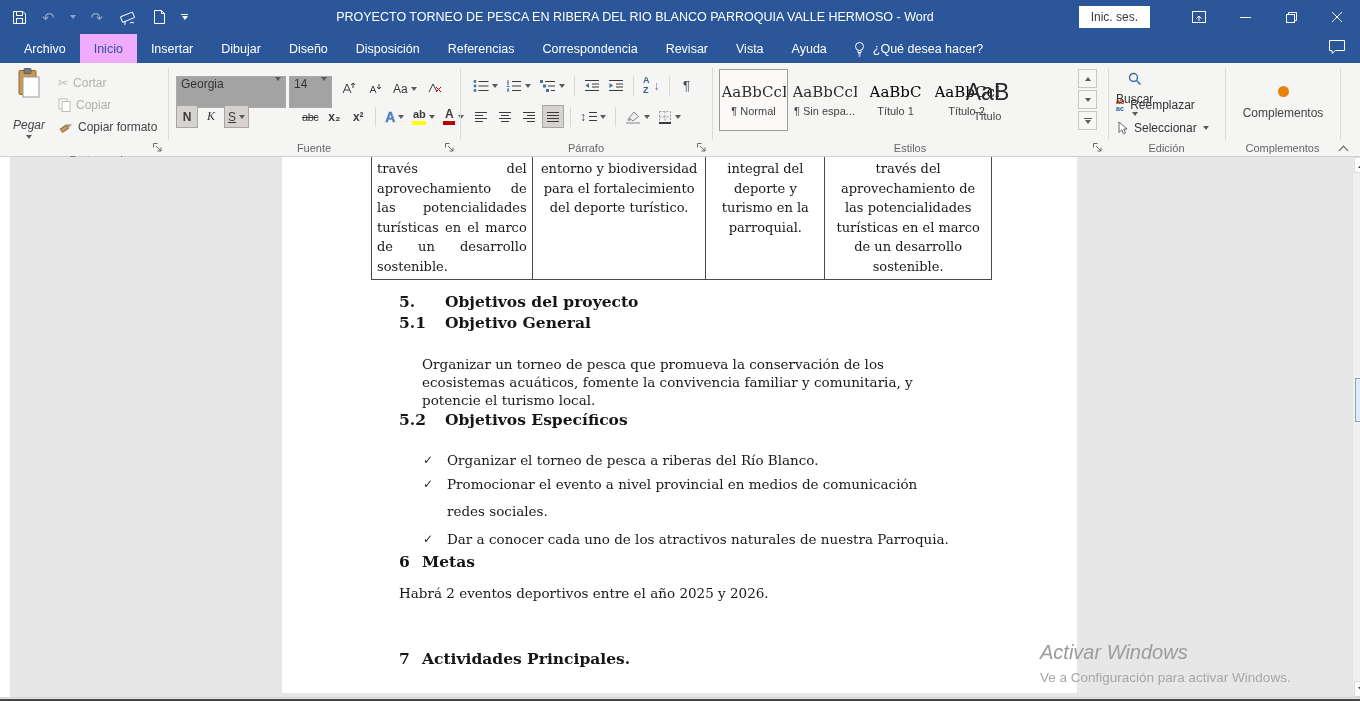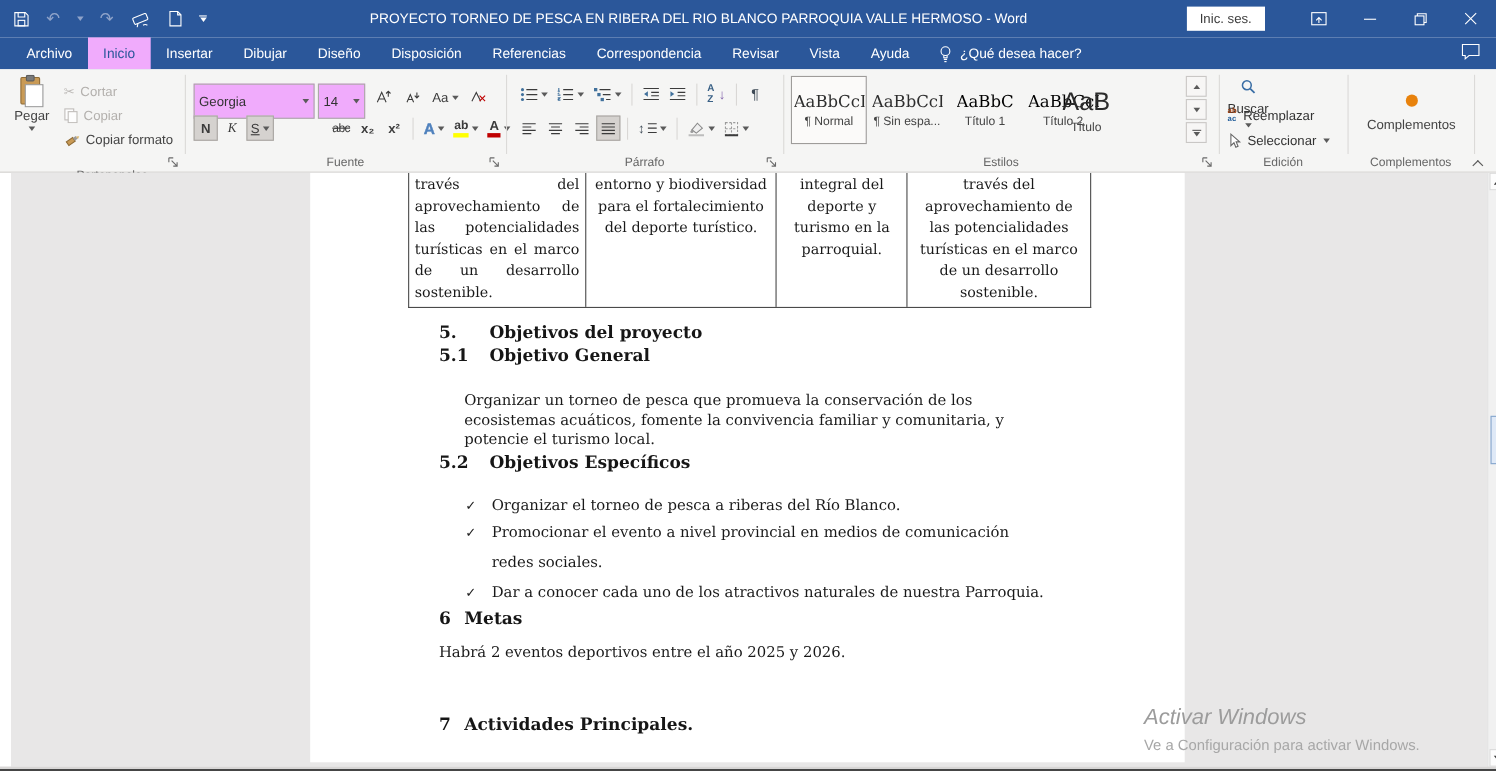--- a/index.html
+++ b/index.html
@@ -30,21 +30,21 @@
   
   .ribbon { position:absolute; left:0; top:63px; width:1360px; height:94px; background:#f5f5f4; border-bottom:1px solid #d2d0ce; font-size:12px; color:#444; }
   .vsep { position:absolute; top:5px; height:72px; width:1px; background:#dbdad8; }
   .grplabel { position:absolute; top:78px; height:14px; display:flex; align-items:center; justify-content:center; font-size:11px; color:#666; }
   .launcher { position:absolute; top:79px; width:12px; height:12px; cursor:pointer; }
 
   .bigbtn { position:absolute; display:flex; flex-direction:column; align-items:center; cursor:pointer; }
   .smallcmd { position:absolute; display:flex; align-items:center; gap:5px; height:20px; cursor:pointer; white-space:nowrap; }
   .smallcmd.disabled { color:#b3b0ad; cursor:default; }
 
-  .combo { position:absolute; height:32px; background:#f0abfc; border:1px solid #aba9a7; display:flex; align-items:center; padding:0 4px; cursor:pointer; }
+  .combo { position:absolute; height:32px; background:#a3a3a3; border:1px solid #aba9a7; display:flex; align-items:flex-start; padding:0 4px; cursor:pointer; }
   .combo .val { flex:1; font-size:12px; color:#333; overflow:hidden; white-space:nowrap; }
 
   .fbtn { height:23px; min-width:22px; display:inline-flex; align-items:center; justify-content:center; padding:0 3px; gap:3px; cursor:pointer; color:#3b3b3b; }
   .fbtn.on { background:#d5d2cf; border:1px solid #a9a6a2; }
   .btnrow { position:absolute; display:flex; align-items:center; gap:2px; }
   .caret { width:0; height:0; border-left:3px solid transparent; border-right:3px solid transparent; border-top:4px solid #5a5a5a; }
   .caret.lt { border-top-color:#fff; }
   .minisep { width:1px; height:20px; background:#d9d7d5; margin:0 4px; }
 
   .bold-g { font-weight:bold; }
@@ -215,21 +215,21 @@
   <div class="ribbon">
 
     <div class="bigbtn" style="left:6px; top:3px; width:46px; height:72px;">
       <span style="margin-top:2px;">
         <svg width="24" height="30" viewBox="0 0 24 30">
             <rect x="2" y="2.5" width="17" height="24" rx="1" fill="#c99a55" stroke="#8f6b35"></rect>
             <rect x="7" y="0.5" width="7" height="5" rx="1" fill="#7a7a7a" stroke="#5d5d5d"></rect>
             <rect x="6" y="9" width="16" height="20" fill="#fff" stroke="#9a9a9a"></rect>
           </svg>
       </span>
-      <span style="margin-top:0;">Pegar</span>
+      <span style="margin-top:20px;font-style:italic;">Pegar</span>
       <span class="caret" style="margin-top:3px;"></span>
     </div>
     <div class="smallcmd disabled" style="left:58px; top:10px;">
       <span style="color:#bdbab7;">✂</span>
       <span>Cortar</span>
     </div>
     <div class="smallcmd disabled" style="left:58px; top:32px;">
       <span>
         <svg width="13" height="14" viewBox="0 0 13 14">
             <rect x="1" y="1" width="8" height="10" fill="#fdfdfd" stroke="#c0bdba"></rect>

